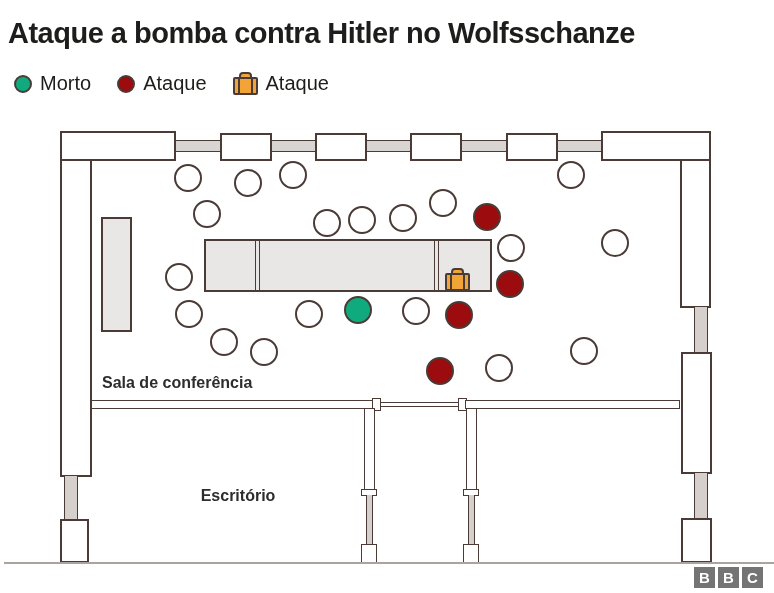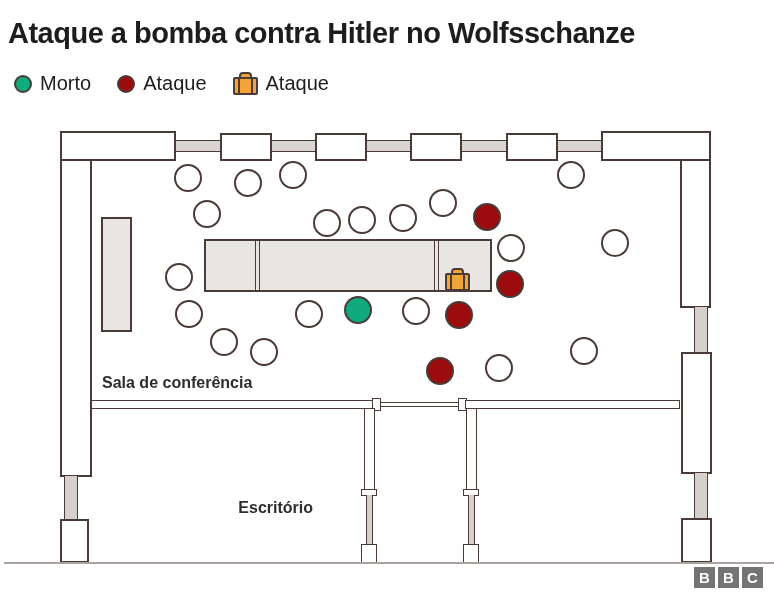--- a/index.html
+++ b/index.html
@@ -146,21 +146,21 @@
         <div class="person sobrevivente" style="left: 246px; top: 338px;"></div>
         <div class="person sobrevivente" style="left: 291px; top: 300px;"></div>
         <div class="person sobrevivente" style="left: 398px; top: 297px;"></div>
         <div class="person sobrevivente" style="left: 493px; top: 234px;"></div>
         <div class="person sobrevivente" style="left: 597px; top: 229px;"></div>
         <div class="person sobrevivente" style="left: 481px; top: 354px;"></div>
         <div class="person sobrevivente" style="left: 566px; top: 337px;"></div>
       </div>
 
     <div class="room-label" style="left:98px;top:374px;">Sala de conferência</div>
-    <div class="room-label" style="left:159px;top:487px;width:150px;text-align:right;margin-top:12px;">Escritório</div>
+    <div class="room-label" style="left:159px;top:487px;width:150px;text-align:center;">Escritório</div>
   </div>
 
   <div class="bbc">
     <span class="bbc-box">B</span>
     <span class="bbc-box">B</span>
     <span class="bbc-box">C</span>
   </div>
 
 </div>
 

